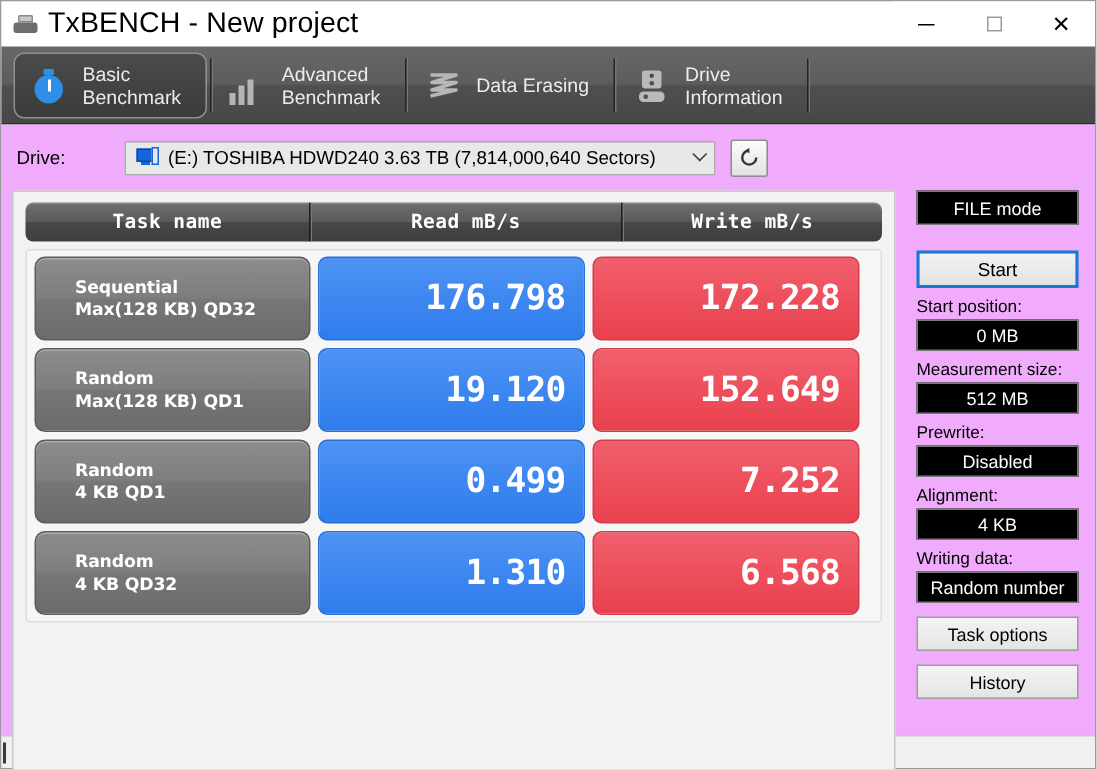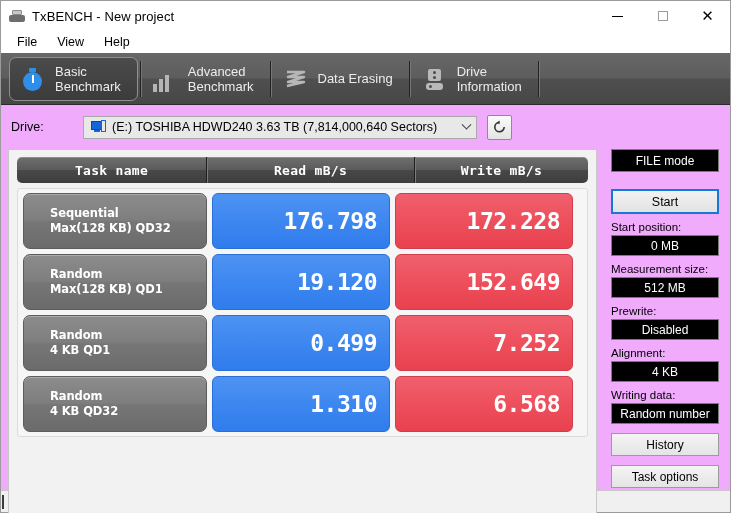--- a/index.html
+++ b/index.html
@@ -29,21 +29,21 @@
   }
   .app-icon .body {
     position: absolute; left: 0; bottom: 2px; width: 16px; height: 7px;
     background: #6d6d6d; border-radius: 2px;
   }
   .app-icon .top {
     position: absolute; left: 3px; top: 2px; width: 10px; height: 5px;
     background: #c8c8c8; border: 1px solid #8a8a8a; border-radius: 1px;
   }
   .title-text {
-    font-size: 13px; color: #000; letter-spacing: .1px;
+    font-size: 19px; color: #000; letter-spacing: .1px;
   }
   .win-controls { margin-left: auto; display: flex; height: 30px; }
   .win-btn {
     width: 45px; height: 30px; display: flex;
     align-items: center; justify-content: center;
     background: #ffffff;
   }
   .min-glyph { width: 11px; height: 1px; background: #000; display:block; }
   .max-glyph { width: 10px; height: 10px; border: 1px solid #9b9b9b; display:block; }
   .close-glyph { font-size: 15px; line-height: 1; color: #000; font-family: "DejaVu Sans", sans-serif; }
@@ -298,25 +298,20 @@
       </div>
       <div class="win-btn">
         <span class="max-glyph"></span>
       </div>
       <div class="win-btn close">
         <span class="close-glyph">✕</span>
       </div>
     </div>
   </div>
 
-  <div class="menubar">
-    <div class="menu-item">File</div>
-    <div class="menu-item">View</div>
-    <div class="menu-item">Help</div>
-  </div>
 
   <div class="tabstrip">
 
     <div class="tab active">
       <div class="tab-icon ic-stopwatch">
         <div class="stem"></div>
           <div class="dial"></div>
           <div class="hand"></div>
       </div>
       <div class="tab-label">Basic
@@ -460,22 +455,22 @@
 
       <div class="side-label">Prewrite:</div>
       <div class="side-value">Disabled</div>
 
       <div class="side-label">Alignment:</div>
       <div class="side-value">4 KB</div>
 
       <div class="side-label">Writing data:</div>
       <div class="side-value">Random number</div>
 
+      <div class="side-btn">Task options</div>
       <div class="side-btn">History</div>
-      <div class="side-btn">Task options</div>
     </div>
 
   </div>
 
   <div class="statusbar">
     <div class="status-text">Basic Benchmark finished successfully.</div>
   </div>
 
 </div>
 

